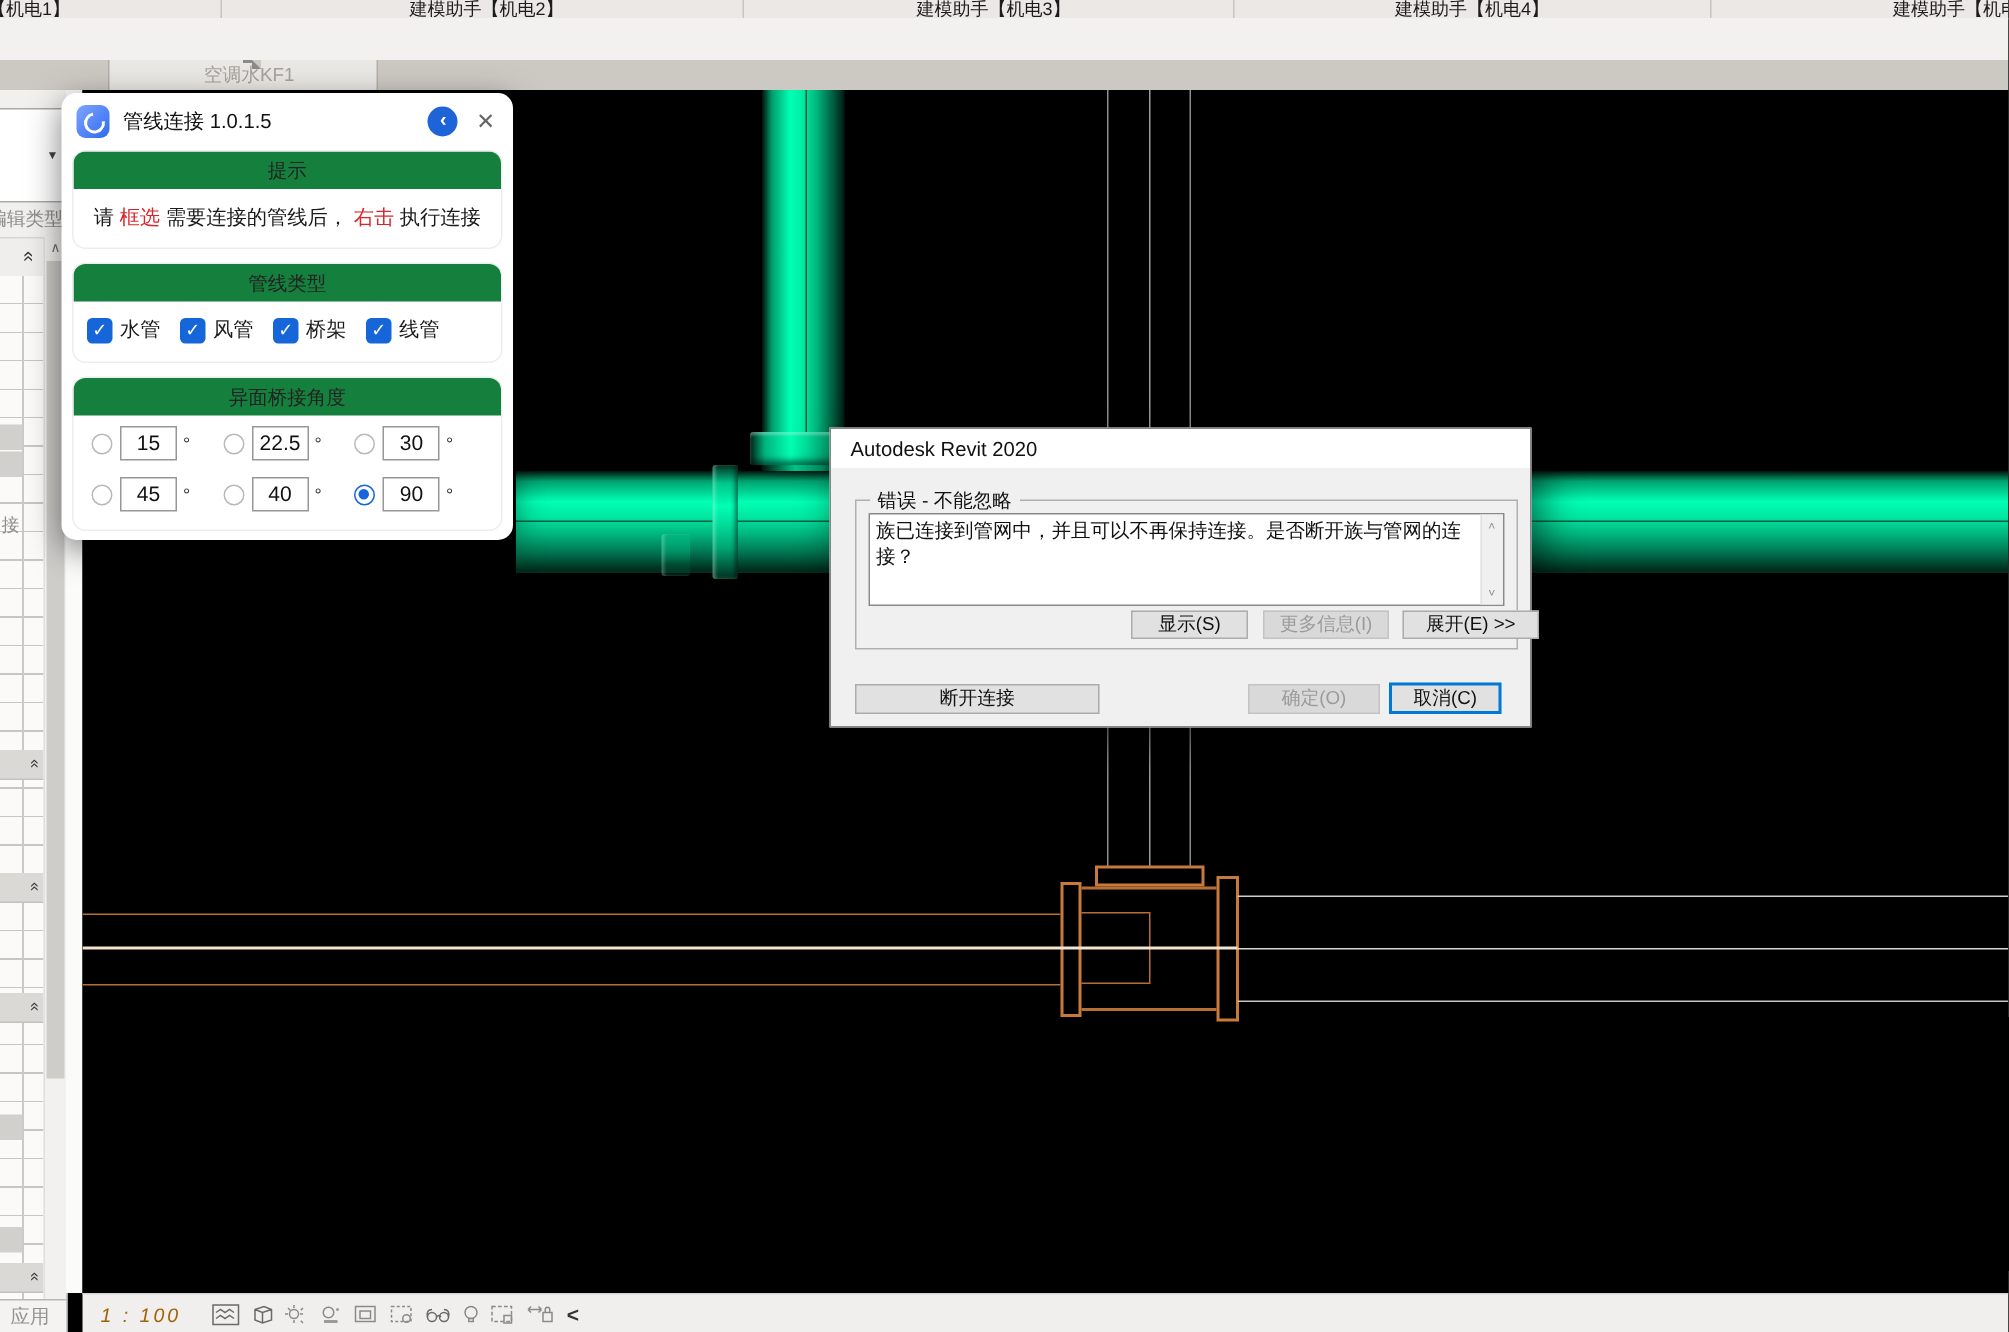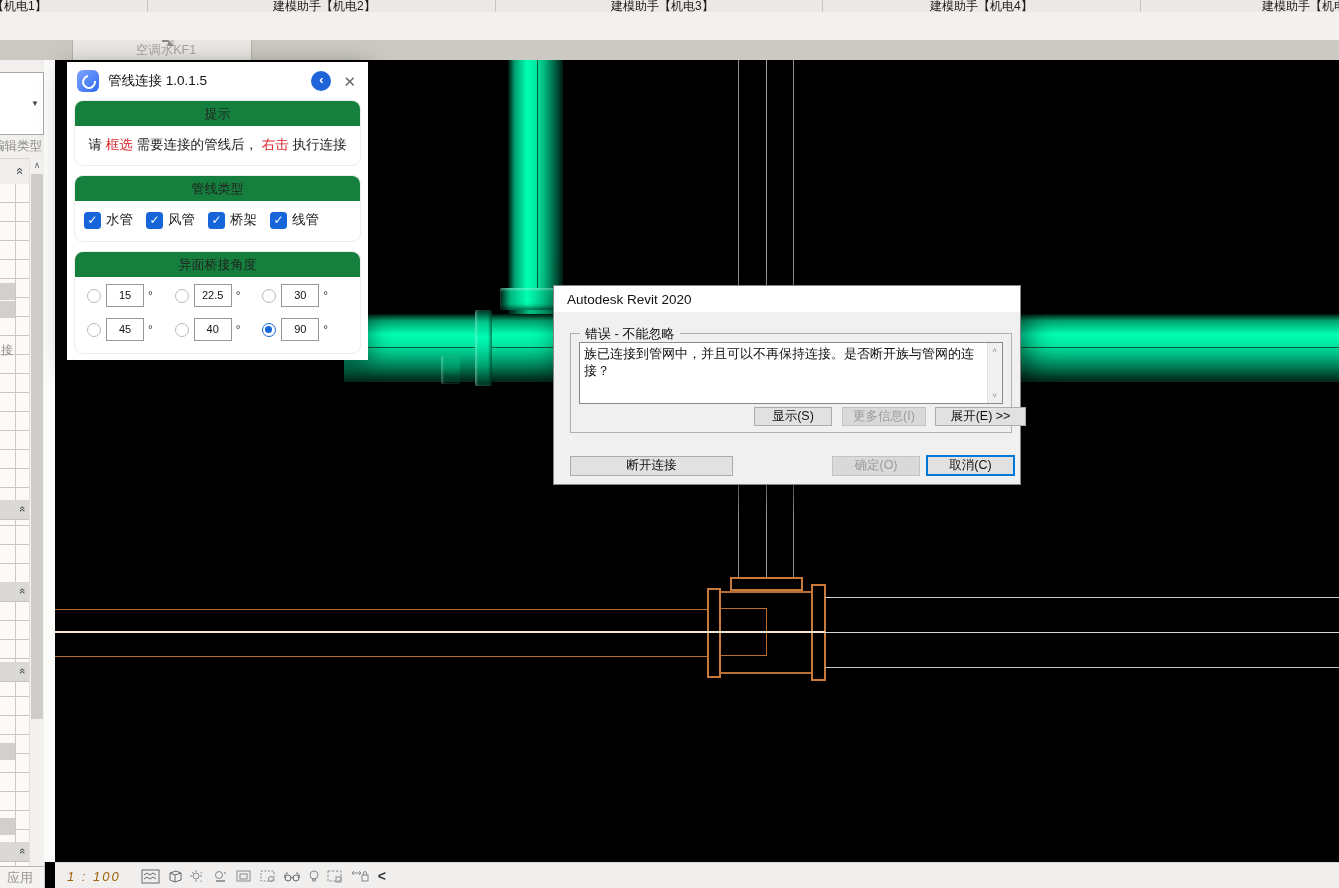--- a/index.html
+++ b/index.html
@@ -65,21 +65,21 @@
     box-shadow:inset 2px 0 2px rgba(230,255,245,.3),inset -2px 0 3px rgba(0,0,0,.5);}
   #l-ring{left:386px;top:296px;width:19px;height:28px;border-radius:2px;
     background:linear-gradient(180deg,#00b37c,#00795230 70%);box-shadow:inset 2px 0 2px rgba(210,255,240,.25);}
   .conduit{top:0;width:1px;height:518px;}
   
   .org{box-sizing:border-box;border:2px solid #c87a3a;background:transparent;}
   .oline{background:#b96f33;}
   .gline{height:1px;}
 
   
-  #plugin{left:67px;top:62px;width:301px;height:298px;background:#fff;border-radius:0;
+  #plugin{left:41px;top:62px;width:301px;height:298px;background:#fff;border-radius:10px;
           box-shadow:0 6px 22px rgba(0,0,0,.5);z-index:20;}
   #plugin-head{display:flex;align-items:center;height:38px;padding:0 12px 0 10px;}
   #plugin-logo{width:22px;height:22px;border-radius:6px;background:linear-gradient(135deg,#7fa4ff,#2e6bf0);position:relative;}
   #plugin-logo i{position:absolute;left:5px;top:5px;width:10px;height:10px;border:2px solid #fff;border-radius:50%;
                  border-top-color:transparent;transform:rotate(35deg);}
   #plugin-title{font-size:13.5px;color:#111;margin-left:9px;}
   #back-circle{margin-left:auto;width:20px;height:20px;border-radius:50%;background:#1e63d8;color:#fff;
                text-align:center;line-height:18px;font-size:13px;font-weight:bold;}
   #plugin-close{margin-left:12px;color:#666;font-size:15px;line-height:15px;}
   .pgroup{margin:0 7px 9px 7px;border:1px solid #ededed;border-radius:9px;overflow:hidden;}
@@ -90,21 +90,21 @@
   .chk{display:flex;align-items:center;gap:5px;}
   .chk .box{width:17px;height:17px;background:#1766d9;border-radius:3.5px;color:#fff;font-size:12px;
             font-weight:bold;text-align:center;line-height:17px;}
   .chk .lbl{font-size:13.5px;color:#1b1b1b;}
   .angle-row{display:flex;padding:7px 10px 4px 12px;gap:0;}
   .angle-cell{display:flex;align-items:center;width:99px;}
   .radio{width:14px;height:14px;border:1.5px solid #b9b9b9;border-radius:50%;background:#fff;box-sizing:border-box;}
   .radio.sel{border-color:#1766d9;position:relative;}
   .radio.sel:after{content:"";position:absolute;left:2px;top:2px;width:7px;height:7px;border-radius:50%;background:#1766d9;}
   .angle-box{width:36px;height:21px;border:1px solid #979797;margin-left:5px;text-align:center;
-             font-size:11px;color:#111;line-height:21px;background:#fff;}
+             font-size:14px;color:#111;line-height:21px;background:#fff;}
   .deg{font-size:12px;color:#333;margin-left:4px;}
 
   
   #rdialog{left:553px;top:285px;width:468px;height:200px;background:#f0f0f0;border:1px solid #858585;
            box-shadow:6px 10px 26px rgba(0,0,0,.55);z-index:30;box-sizing:border-box;}
   #rd-title{height:26px;background:#fff;display:flex;align-items:center;}
   #rd-title span{margin-left:13px;font-size:13.5px;color:#111;}
   #rd-field{position:absolute;left:16px;top:47px;width:442px;height:100px;border:1px solid #b0b0b0;box-sizing:border-box;}
   #rd-legend{position:absolute;left:9px;top:-9px;background:#f0f0f0;padding:0 5px;font-size:13px;color:#111;}
   #rd-text{position:absolute;left:8px;top:8px;width:424px;height:62px;background:#fff;border:1px solid #898989;box-sizing:border-box;}
@@ -112,21 +112,21 @@
   #rd-sb{position:absolute;right:0;top:0;width:14px;height:100%;background:#f0f0f0;border-left:1px solid #e0e0e0;}
   #rd-sb .a{position:absolute;left:0;width:13px;text-align:center;font-size:8px;color:#8a8a8a;}
   .winbtn{position:absolute;height:19px;background:#e1e1e1;border:1px solid #acacac;box-sizing:border-box;
           font-size:12.5px;color:#111;text-align:center;line-height:17px;}
   .winbtn.dis{background:#d9d9d9;border-color:#c3c3c3;color:#9b9b9b;}
   #btn-show{left:183px;top:73px;width:78px;}
   #btn-more{left:271px;top:73px;width:84px;}
   #btn-expand{left:364px;top:73px;width:91px;}
   #btn-disconnect{left:16px;top:170px;width:163px;height:20px;}
   #btn-ok{left:278px;top:170px;width:88px;height:20px;}
-  #btn-cancel{left:372px;top:169px;width:89px;height:21px;border:2px solid #0078d7;line-height:16px;}
+  #btn-cancel{left:372px;top:169px;width:75px;height:21px;border:2px solid #0078d7;line-height:16px;}
 
   
   #statusbar{left:55px;top:862px;width:1284px;height:26px;background:#f0efee;border-top:1px solid #d8d6d3;
              display:flex;align-items:center;}
   #scale{margin-left:12px;font-size:13px;color:#a16207;letter-spacing:2px;white-space:nowrap;font-style:italic;}
   #vc-icons{display:flex;align-items:center;gap:6px;margin-left:20px;}
   #vc-icons svg{display:block;}
   #collapse{margin-left:8px;font-size:14px;font-weight:bold;color:#333;}
 </style>
 </head>

